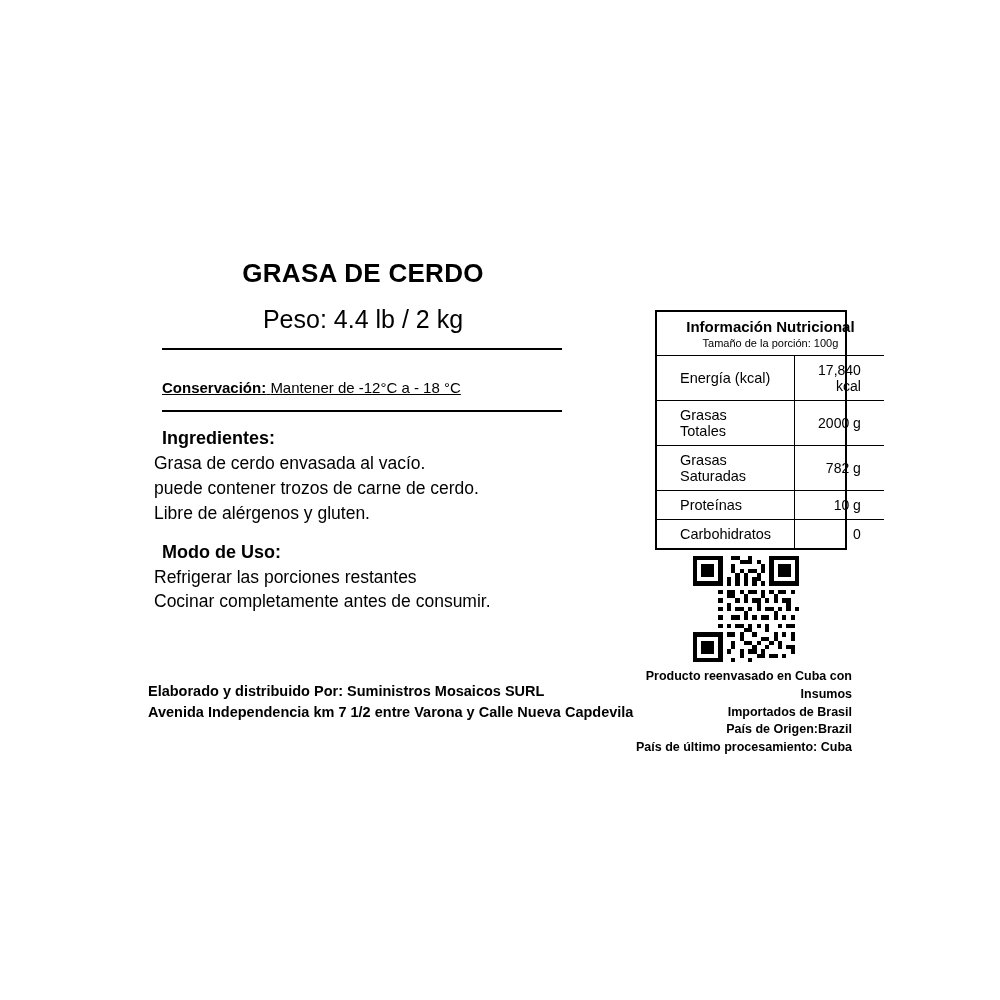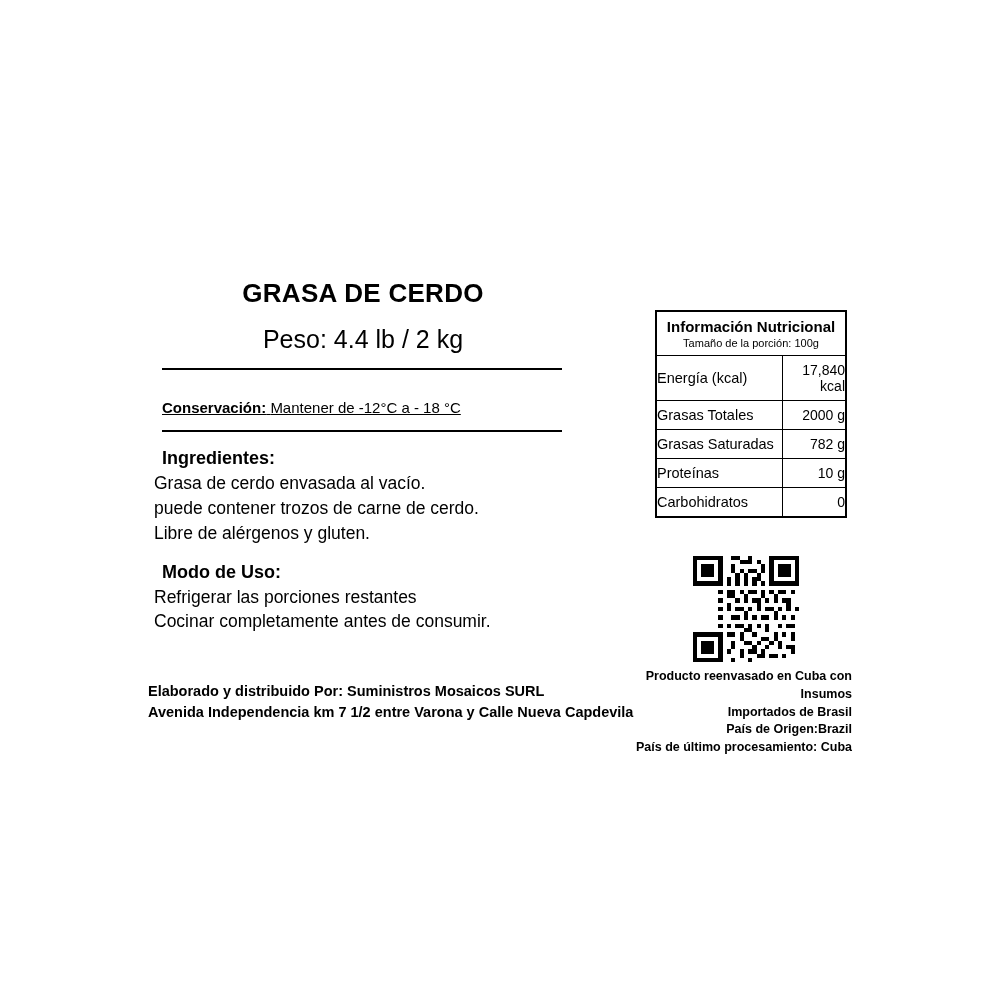--- a/index.html
+++ b/index.html
@@ -31,21 +31,21 @@
     text-align: center;
     line-height: 1.05;
     margin: 0;
   }
 
   .product-name {
     font-size: 26px;
     font-weight: bold;
     text-align: center;
     letter-spacing: 0.3px;
-    margin: 20px 0 0 0;
+    margin: 0 0 0 0;
   }
 
   .weight-line {
     font-size: 25px;
     text-align: center;
     margin: 16px 0 0 0;
     font-weight: 400;
   }
 
   .rule {
@@ -94,21 +94,21 @@
     border: 2px solid #000;
     border-collapse: collapse;
     background: #fff;
   }
   .nutrition table {
     border-collapse: collapse;
     width: 100%;
   }
   .nutrition td {
     border-top: 1.5px solid #000;
-    padding: 6px 0;
+    padding: 6px 23px;
     font-size: 14.5px;
     vertical-align: middle;
   }
   .nutrition tr:first-child td {
     border-top: none;
   }
   .nutrition td.val {
     border-left: 1.5px solid #000;
     text-align: right;
     width: 62px;

